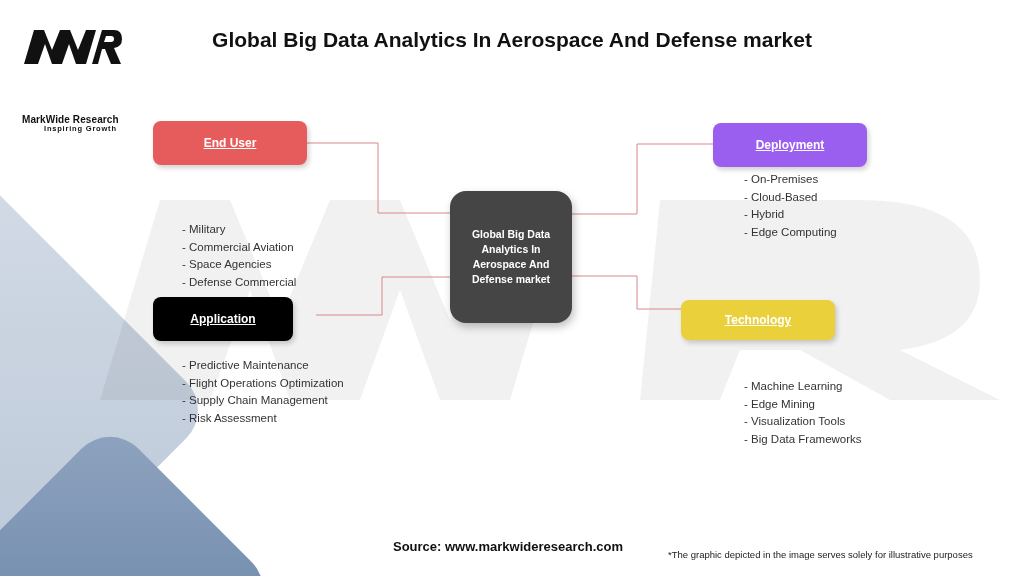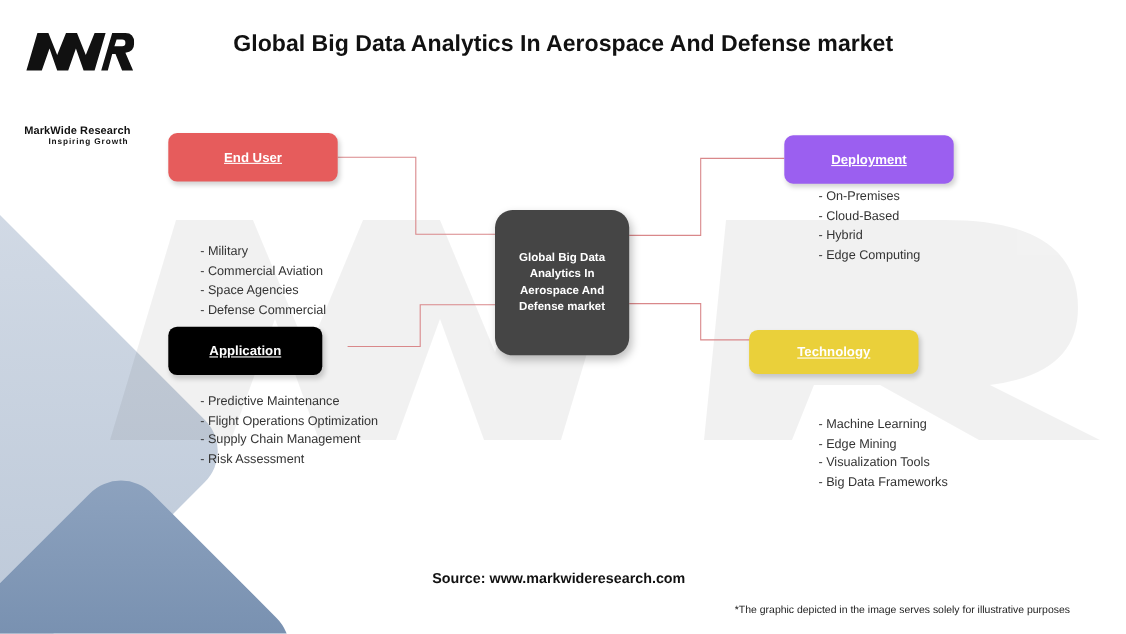--- a/index.html
+++ b/index.html
@@ -29,21 +29,21 @@
 
   .center { position: absolute; left: 450px; top: 191px; width: 122px; height: 132px; background: #454545; border-radius: 16px; color: #fff; font-weight: bold; font-size: 10.5px; line-height: 15px; text-align: center; display: flex; align-items: center; justify-content: center; padding: 8px; box-shadow: 2px 4px 8px rgba(0,0,0,0.25); }
 
   .list { position: absolute; list-style: none; font-size: 11.5px; line-height: 17.5px; color: #333; }
   .list li::before { content: "- "; }
   .l-enduser { left: 182px; top: 176px; margin-top: 45px; }
   .l-application { left: 182px; top: 357px; }
   .l-deployment { left: 744px; top: 171px; }
   .l-technology { left: 744px; top: 342px; margin-top: 36px; }
 
-  .source { position: absolute; left: 393px; top: 518px; font-size: 13px; font-weight: bold; color: #111; }
+  .source { position: absolute; left: 393px; top: 539px; font-size: 13px; font-weight: bold; color: #111; }
   .disclaimer { position: absolute; left: 668px; top: 549px; font-size: 9.5px; color: #222; }
 </style>
 </head>
 <body>
 
 <div class="bg-shape bg-light"></div>
 <div class="bg-shape bg-dark"></div>
 
 <svg class="watermark" viewBox="0 0 900 200">
   <path d="M0 200 L60 0 L130 0 L180 120 L230 0 L300 0 L350 120 L400 0 L470 0 L410 200 L340 200 L300 90 L260 200 L190 200 L150 90 L110 200 Z" fill="#000"></path>

